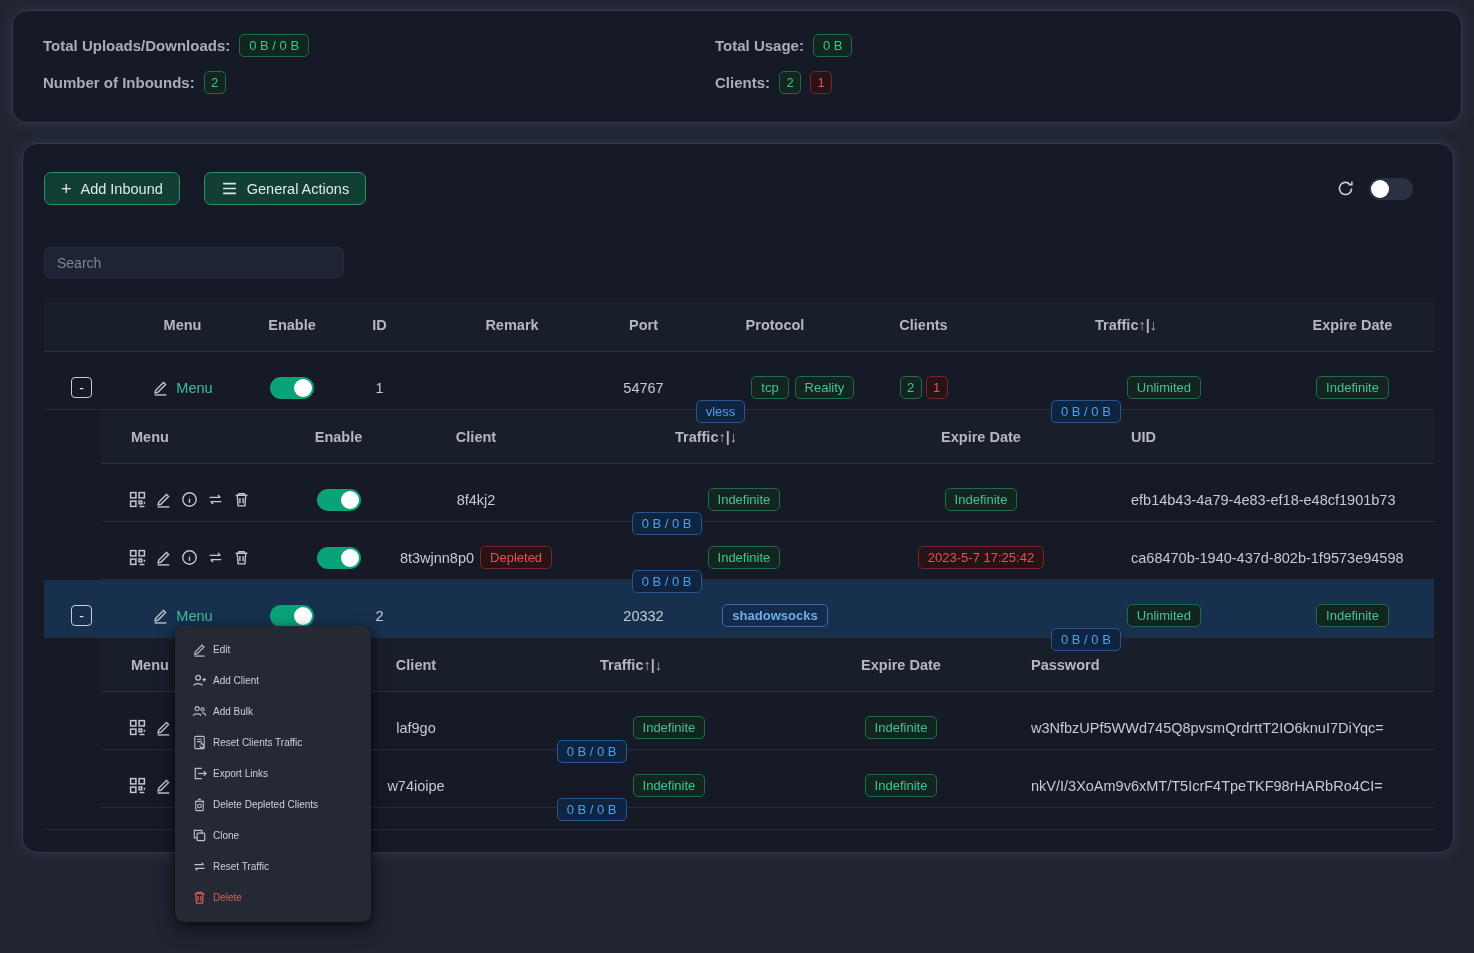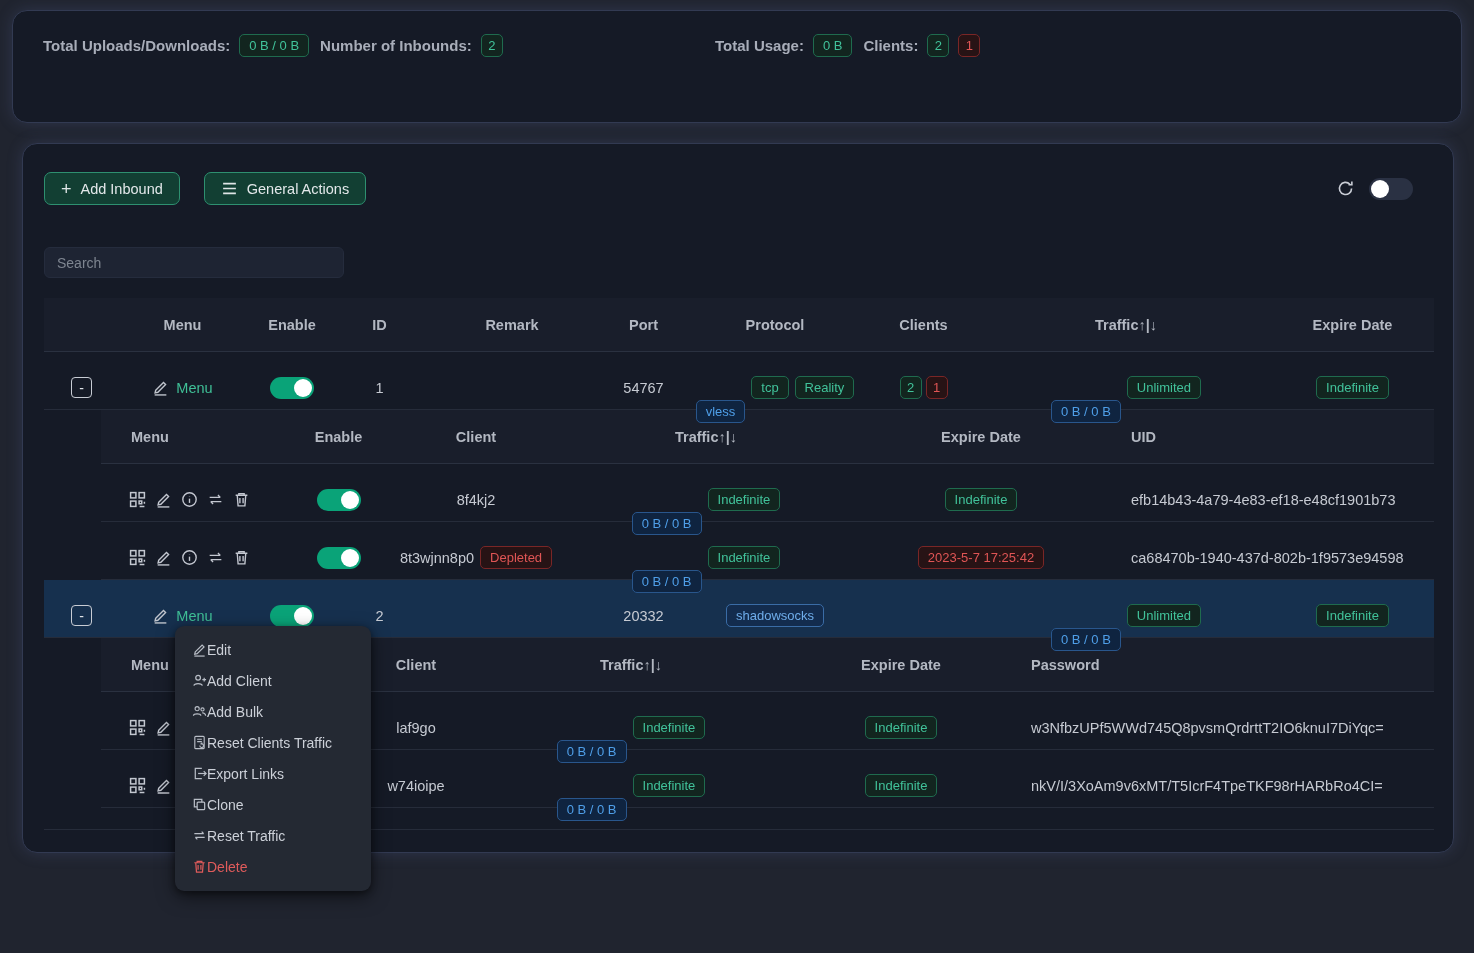--- a/index.html
+++ b/index.html
@@ -12,36 +12,36 @@
   
   .panel {
     position:absolute; background:#151a26;
     border:1px solid #323a52; border-radius:15px;
     box-shadow:0 0 16px rgba(100,120,180,.22);
   }
   .stats-panel { left:12px; top:10px; width:1450px; height:113px; }
   .main-panel  { left:22px; top:143px; width:1432px; height:710px; overflow:hidden; }
 
   
-  .stats-col { position:absolute; top:0; display:flex; flex-direction:row; gap:11px; padding-top:21px; }
+  .stats-col { position:absolute; top:0; display:flex; flex-direction:column; gap:11px; padding-top:21px; }
   .stats-col.left  { left:30px; }
   .stats-col.right { left:702px; }
   .stat-row { display:flex; align-items:center; gap:9px; height:26px; }
   .stat-label { color:#a8adb9; font-size:15px; font-weight:600; }
 
   
   .bdg {
     display:inline-flex; align-items:center; justify-content:center;
     min-width:26px; padding:2px 9px; border-radius:5px;
     font-size:13px; border:1px solid transparent; line-height:17px; white-space:nowrap;
   }
   .bdg-green { color:#41c29a; border-color:#1f6b4e; background:#12251f; }
   .bdg-red   { color:#e05555; border-color:#7a2626; background:#271315; }
   .bdg-blue  { color:#4f9fe8; border-color:#29568c; background:#0f2440;margin-top:48px; }
-  .bdg-blue-solid { color:#6fadea; border-color:#3a6ca6; background:#132c4e; }
+  .bdg-blue-solid { color:#6fadea; border-color:#3a6ca6; background:#132c4e;font-weight:bold; }
   .bdg-sq { min-width:22px; padding:2px 6px; }
 
   
   .toolbar { display:flex; align-items:center; margin:28px 40px 0 21px; }
   .btn {
     display:inline-flex; align-items:center; gap:9px;
     background:#123f33; border:1px solid #2e9070; color:#e3e8ea;
     font-size:14.5px; padding:6px 16px; border-radius:7px; height:33px;
     cursor:pointer; font-family:inherit;
   }
@@ -89,22 +89,22 @@
   .ic { width:17px; height:17px; flex:0 0 auto; }
   .mono-val { color:#c6cad2; font-size:14.5px; white-space:nowrap; }
 
   
   .ctx-menu {
     position:absolute; left:175px; top:626px; width:196px; z-index:50;
     background:#242933; border-radius:9px; padding:8px 0 9px 0;
     box-shadow:0 6px 18px rgba(0,0,0,.5), 0 2px 6px rgba(0,0,0,.4);
   }
   .ctx-item {
-    display:flex; align-items:center; gap:0; height:31px;
-    padding-left:17px; color:#ccd0d8; font-size:14px; cursor:pointer; white-space:nowrap;
+    display:flex; align-items:center; gap:6px; height:31px;
+    padding-left:17px; color:#ccd0d8; font-size:10px; cursor:pointer; white-space:nowrap;
   }
   .ctx-item .ic { width:15px; height:15px; color:#b9bec7; }
   .ctx-item.danger, .ctx-item.danger .ic { color:#e05b5b; }
 
   .filler { height:22px; border-bottom:1px solid #262c3a; }
 </style>
 </head>
 <body>
 
 <div class="page">
@@ -524,20 +524,30 @@
           <g fill="none" stroke="currentColor" stroke-width="1.3">
             <path d="M10.5 2.5h-7v11h7"></path>
             <path d="M6.5 8H15"></path>
             <path d="M12.5 5.5 15 8l-2.5 2.5"></path>
           </g>
         </svg>
       <span>Export Links</span>
     </div>
     <div class="ctx-item">
       <svg class="ic" viewBox="0 0 16 16">
+          <g fill="none" stroke="currentColor" stroke-width="1.2">
+            <rect x="4" y="4.5" width="8" height="10" rx="1"></rect>
+            <path d="M3 4.5h10M6.5 2.5h3"></path>
+            <circle cx="8" cy="9.5" r="2"></circle>
+          </g>
+        </svg>
+      <span>Delete Depleted Clients</span>
+    </div>
+    <div class="ctx-item">
+      <svg class="ic" viewBox="0 0 16 16">
           <g fill="none" stroke="currentColor" stroke-width="1.3">
             <rect x="5.5" y="5.5" width="8" height="8" rx="1"></rect>
             <path d="M10.5 5.5v-3h-8v8h3"></path>
           </g>
         </svg>
       <span>Clone</span>
     </div>
     <div class="ctx-item">
       <svg class="ic" viewBox="0 0 16 16">
           <g fill="none" stroke="currentColor" stroke-width="1.3">

